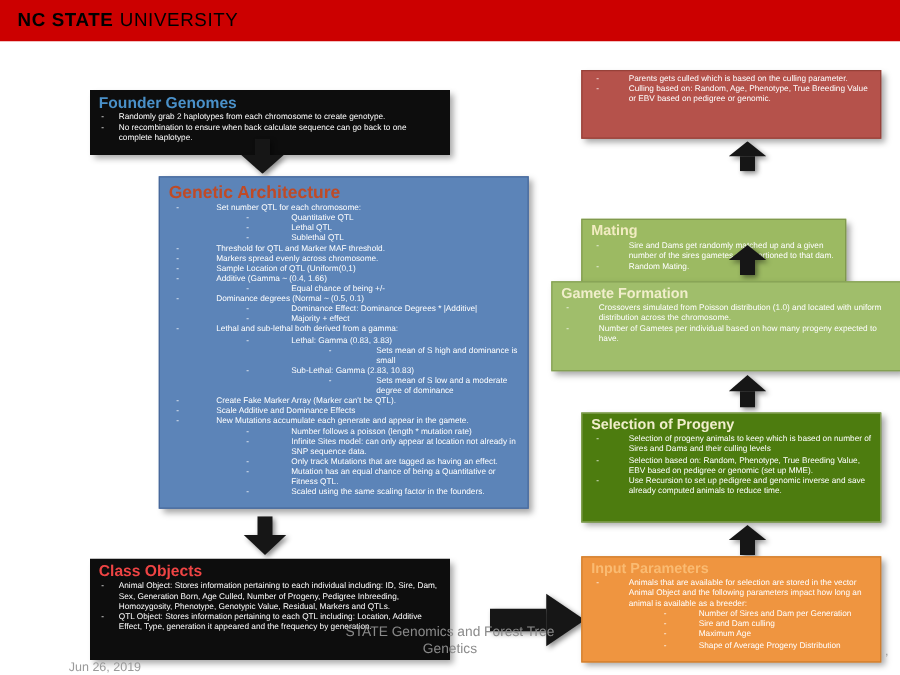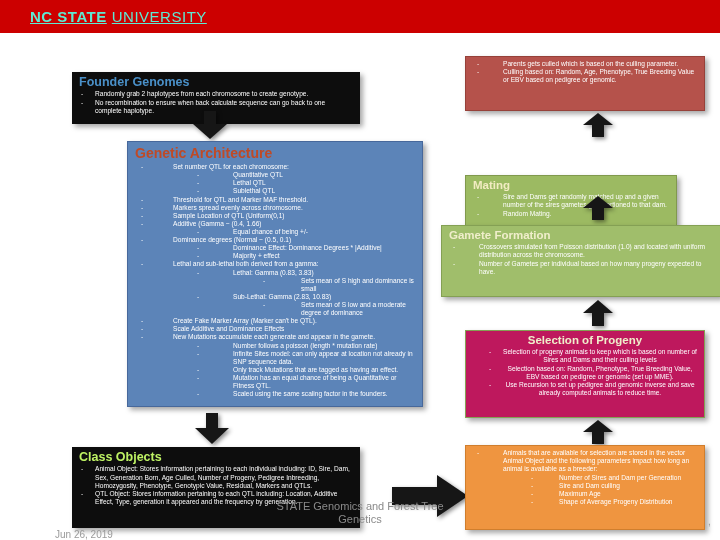--- a/index.html
+++ b/index.html
@@ -3,40 +3,40 @@
 <meta charset="utf-8">
 <style>
   html,body{margin:0;padding:0;background:#e8e8e8;}
   .slide{
     position:relative;width:720px;height:540px;background:#ffffff;overflow:hidden;
     font-family:"Liberation Sans", sans-serif;
   }
   
   .banner{
     position:absolute;left:0;top:0;width:720px;height:33px;background:#cc0000;
-    display:flex;align-items:center;padding-left:30px;box-sizing:border-box;color:#5eead4;text-decoration:underline;
+    display:flex;align-items:center;padding-left:14px;box-sizing:border-box;color:#000000;
   }
   .brand{font-size:15px;letter-spacing:.5px;white-space:nowrap;}
   .brand .b{font-weight:800;}
   .brand .r{font-weight:400;margin-left:5px;}
   
   .box{
     position:absolute;box-sizing:border-box;padding:3px 7px 4px 7px;
     box-shadow:3px 3px 5px rgba(0,0,0,.35);
   }
   .box h2{margin:0 0 1px 0;line-height:1.15;}
   .bullet{display:flex;color:#ffffff;}
   .bullet .dash{flex:0 0 14px;}
   .bullet .btxt{flex:1 1 auto;}
   
   .blackbox{background:#0d0d0d;}
   .blackbox h2{font-size:12.5px;font-weight:700;}
   .blackbox .bullet{font-size:6.6px;line-height:1.24;}
   #founder-genomes-box h2{color:#4a90c8;}
-  #class-objects-box h2{color:#bef264;}
+  #class-objects-box h2{color:#ef4444;}
   .blackbox .l1{margin-left:2px;}
   
   #genetic-architecture-box{background:#5c84b8;border:1px solid #47689b;}
   #genetic-architecture-box h2{font-size:14px;font-weight:700;color:#bf4a26;margin-bottom:2px;}
   #genetic-architecture-box .bullet{font-size:6.6px;line-height:1.23;}
   #genetic-architecture-box .dash{flex:0 0 32px;}
   #genetic-architecture-box .l1{margin-left:6px;}
   #genetic-architecture-box .l2{margin-left:62px;}
   #genetic-architecture-box .l2 .dash{flex:0 0 36px;}
   #genetic-architecture-box .l3{margin-left:128px;}
@@ -47,21 +47,21 @@
   .rightbox .dash{flex:0 0 26px;}
   .rightbox .l1{margin-left:4px;}
   .rightbox .l2{margin-left:58px;}
   .rightbox .l2 .dash{flex:0 0 28px;}
   #culling-of-parents-box{background:#b5524b;border:1px solid #964139;}
   #culling-of-parents-box h2{color:#e5a45a;}
   #mating-box{background:#9cba62;border:1px solid #80994d;}
   #mating-box h2{color:#f2ecc2;}
   #gamete-formation-box{background:#a0be6b;border:1px solid #84a054;}
   #gamete-formation-box h2{color:#f0eecb;}
-  #selection-of-progeny-box{background:#be185d;border:1px solid #84a054;text-align:center;}
+  #selection-of-progeny-box{background:#4d7c0f;border:1px solid #84a054;}
   #selection-of-progeny-box h2{color:#f0eecb;}
   #input-parameters-box{background:#ef9540;border:1px solid #d07e2d;}
   #input-parameters-box h2{color:#fabb72;}
   
   .arrow{position:absolute;filter:drop-shadow(2px 2px 2px rgba(0,0,0,.45));}
   .arrow svg{display:block;}
   
   .watermark{
     position:absolute;left:252px;top:500px;width:216px;text-align:center;
     font-size:11px;line-height:1.2;color:#8a8a8a;z-index:5;
@@ -320,20 +320,21 @@
   </div>
 
   <div class="arrow" style="left:583px;top:420px;">
     <svg width="30" height="24" viewBox="0 0 30 24">
         <polygon points="15,0 30,12 0,12" fill="#161616"></polygon>
         <rect x="9" y="12" width="12" height="12" fill="#161616"></rect>
       </svg>
   </div>
 
   <div class="box rightbox" id="input-parameters-box" style="left:465px;top:445px;width:240px;height:85px;">
+    <h2>Input Parameters</h2>
     <div>
         <div class="bullet l1">
           <span class="dash">-</span>
           <span class="btxt">Animals that are available for selection are stored in the vector Animal Object and the following parameters impact how long an animal is available as a breeder:</span>
         </div>
         <div class="bullet l2">
           <span class="dash">-</span>
           <span class="btxt">Number of Sires and Dam per Generation</span>
         </div>
         <div class="bullet l2">

